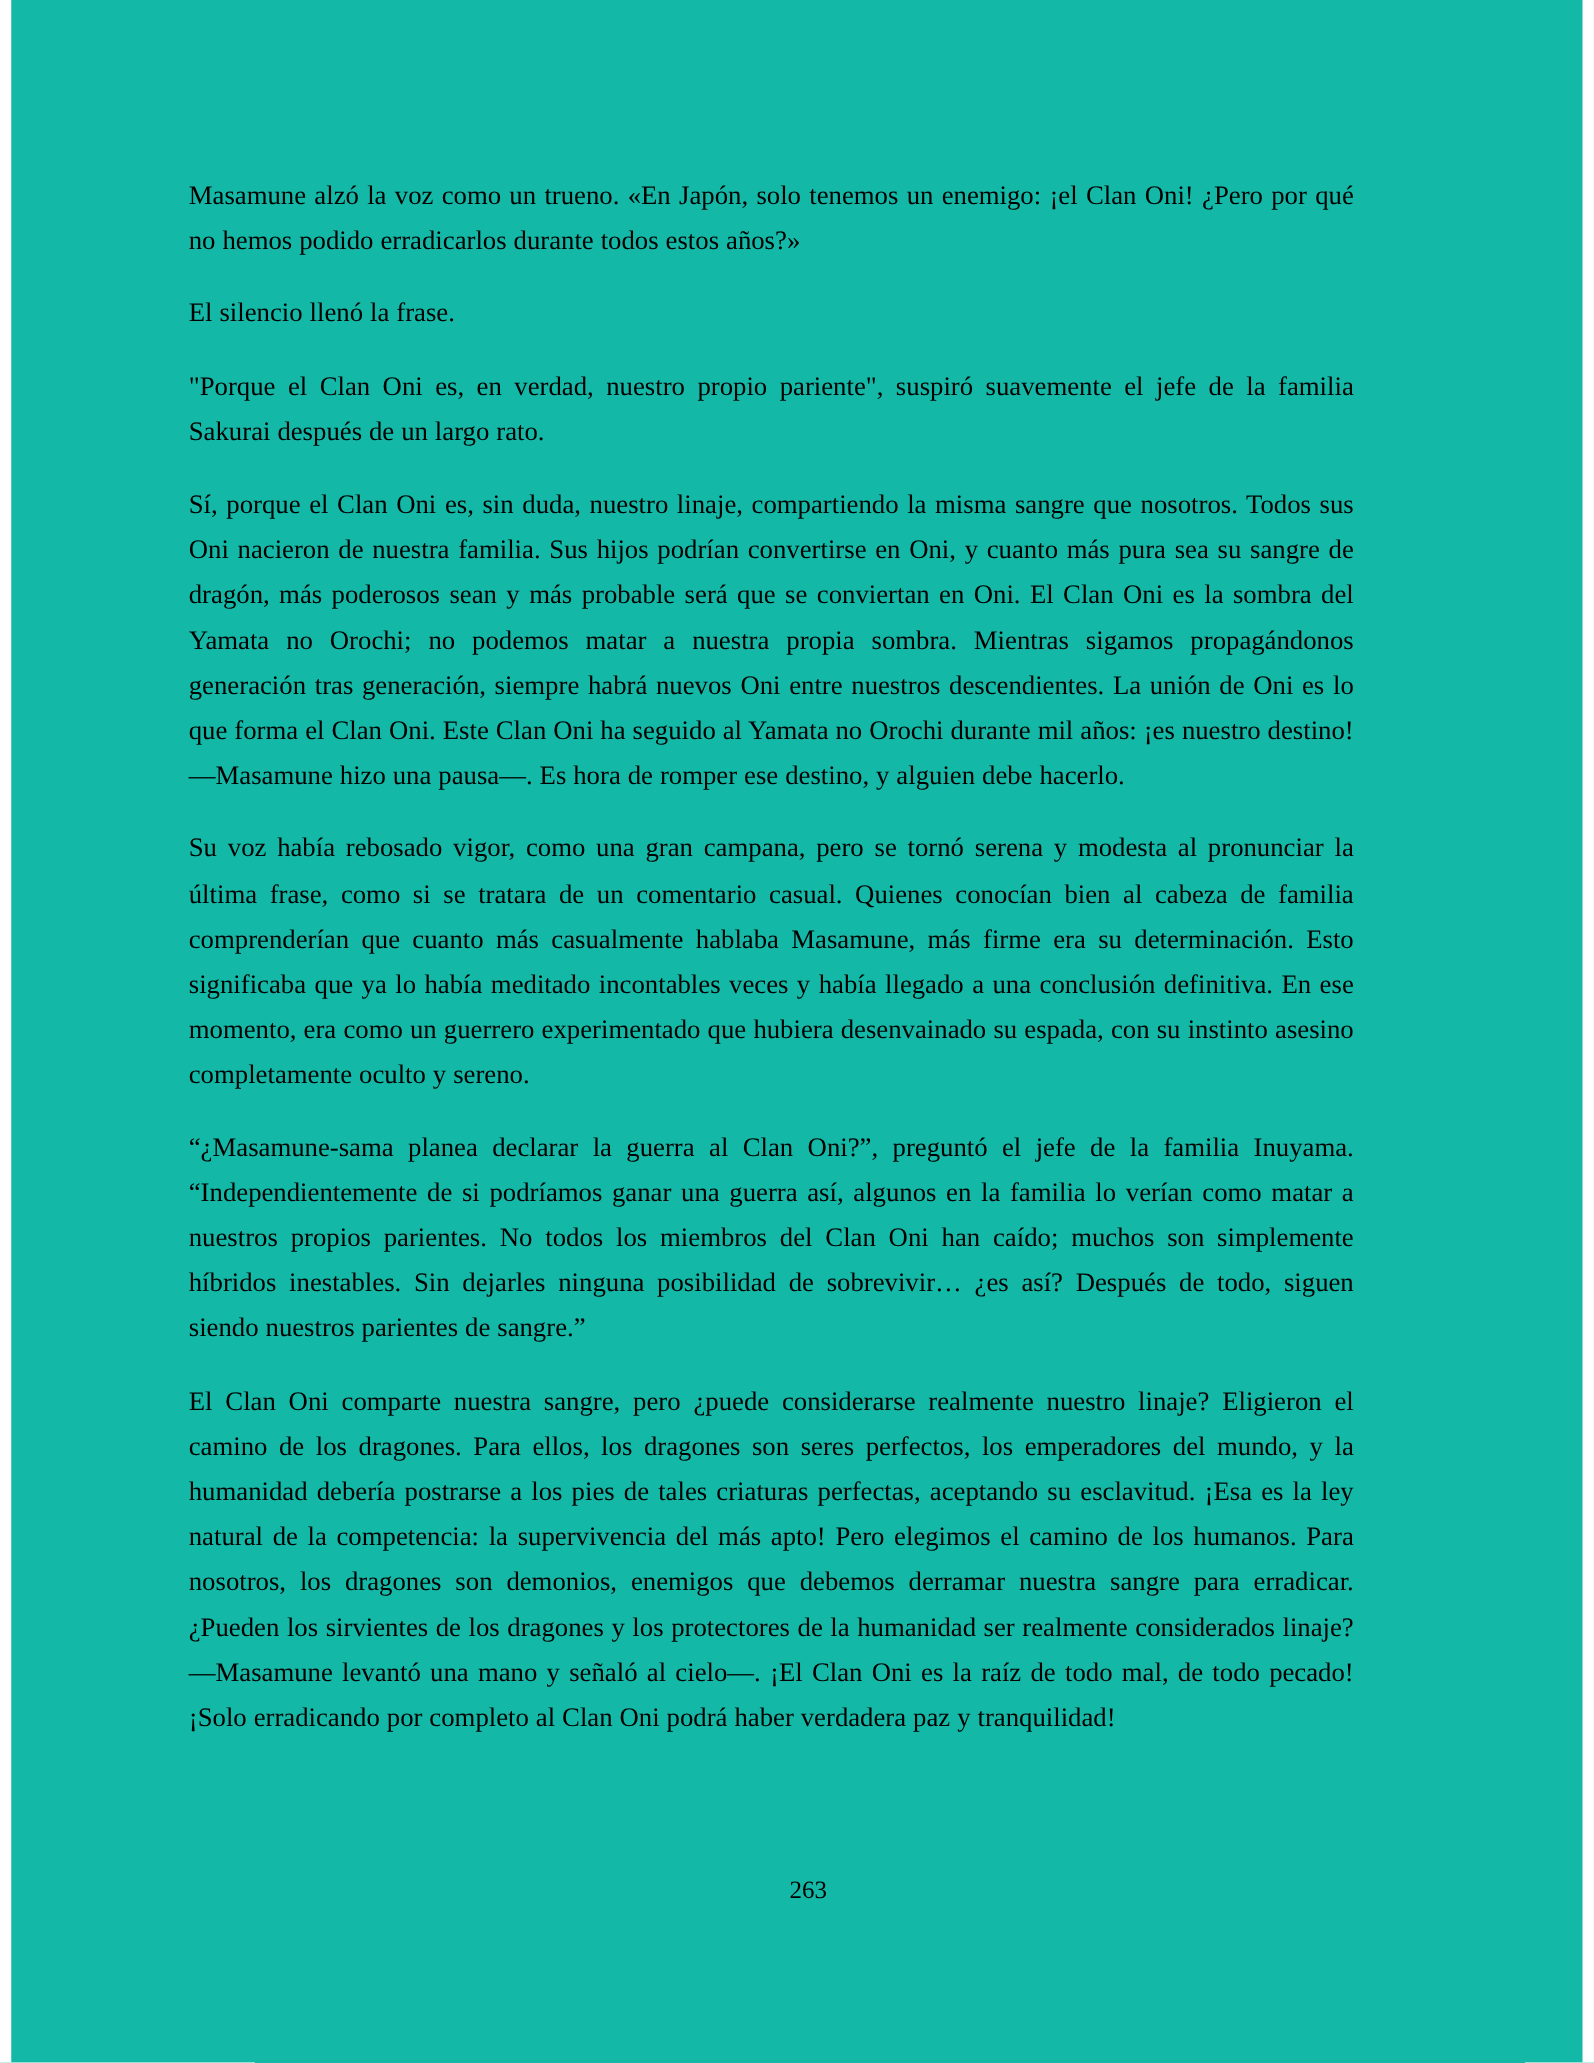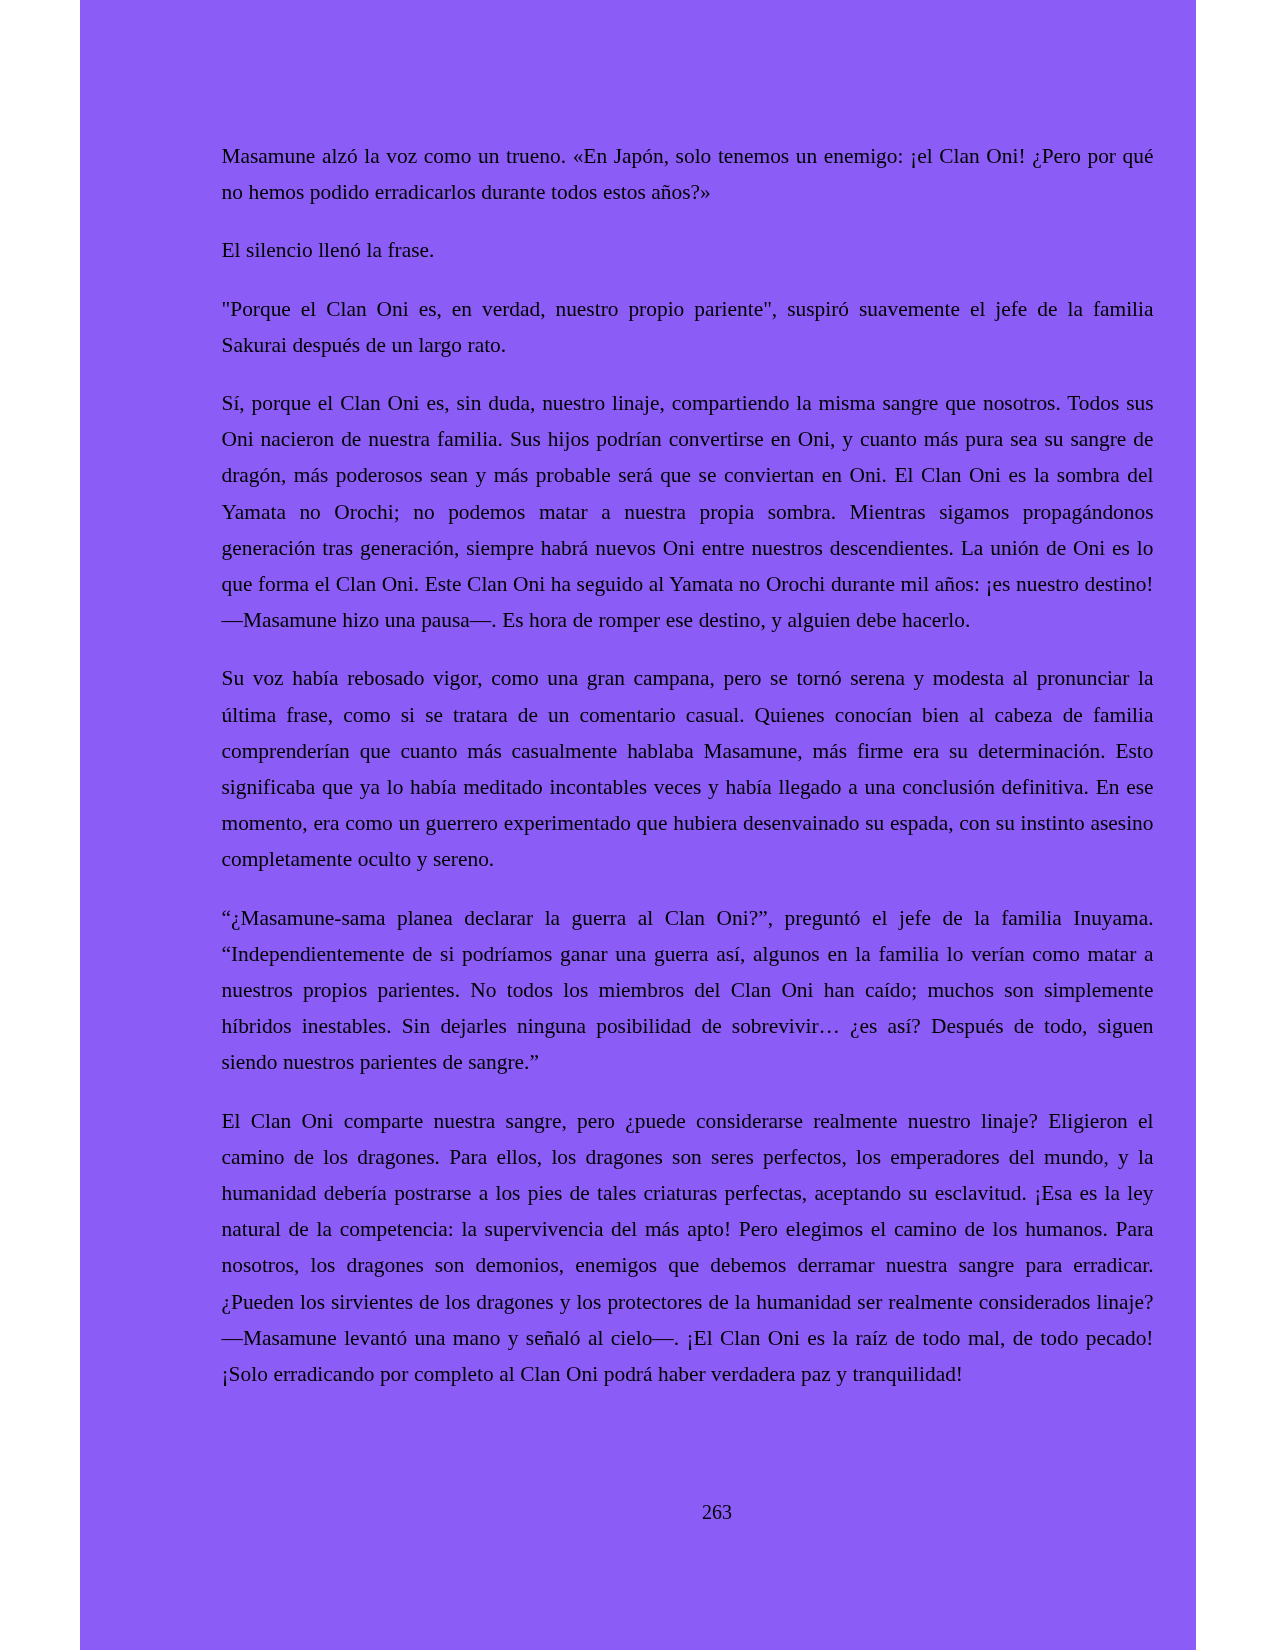--- a/index.html
+++ b/index.html
@@ -3,23 +3,23 @@
 <meta charset="utf-8">
 <title>Document Page</title>
 <style>
   html, body {
     margin: 0;
     padding: 0;
     background: #ffffff;
   }
   .page {
     position: relative;
-    width: 1116px;
+    width: 1257px;
     height: 1650px;
-    background: #8b5cf6;
+    background: #14b8a6;
     margin: 0 auto;
     overflow: hidden;
     box-sizing: border-box;
   }
   .text-column {
     position: absolute;
     left: 142px;
     top: 138px;
     width: 932px;
   }

